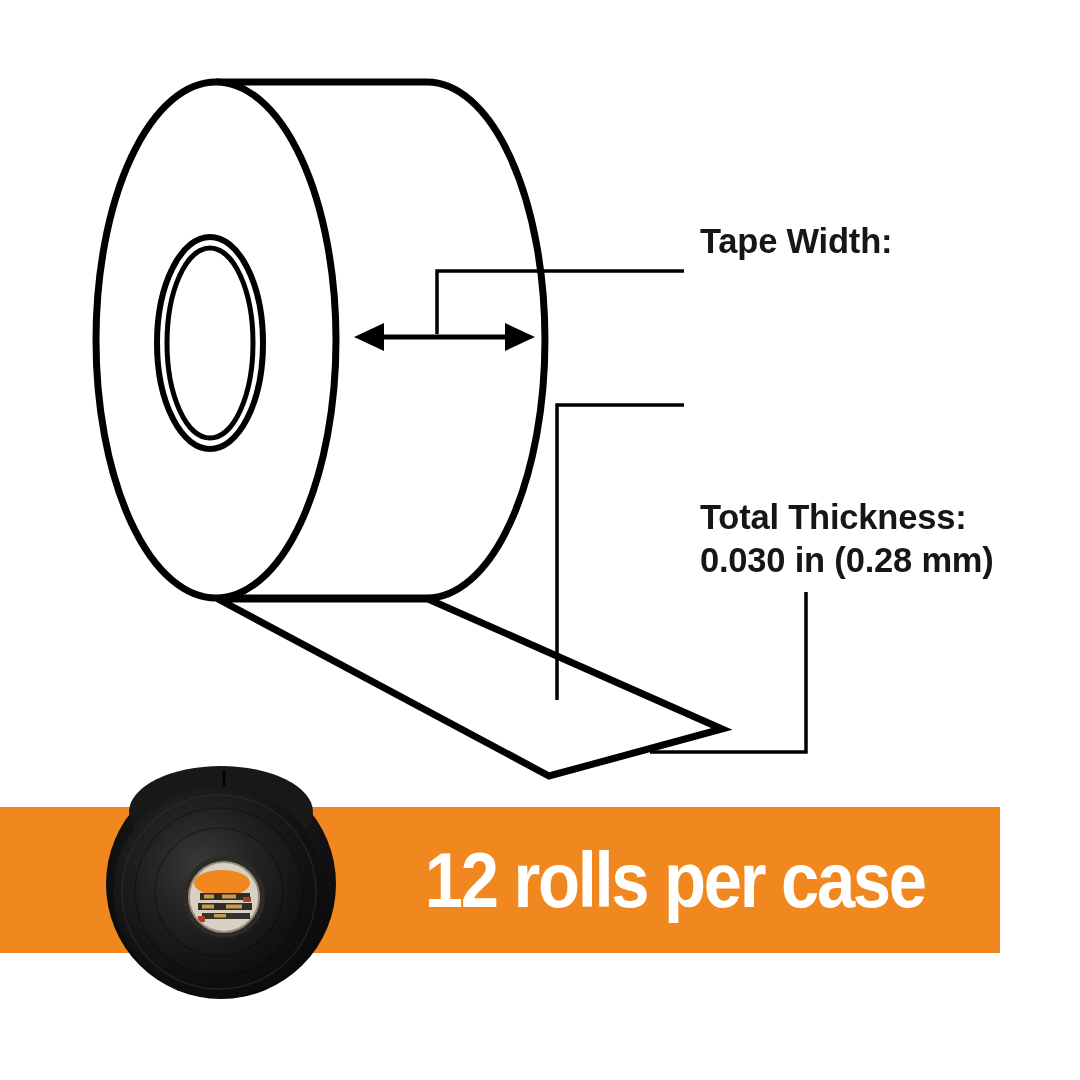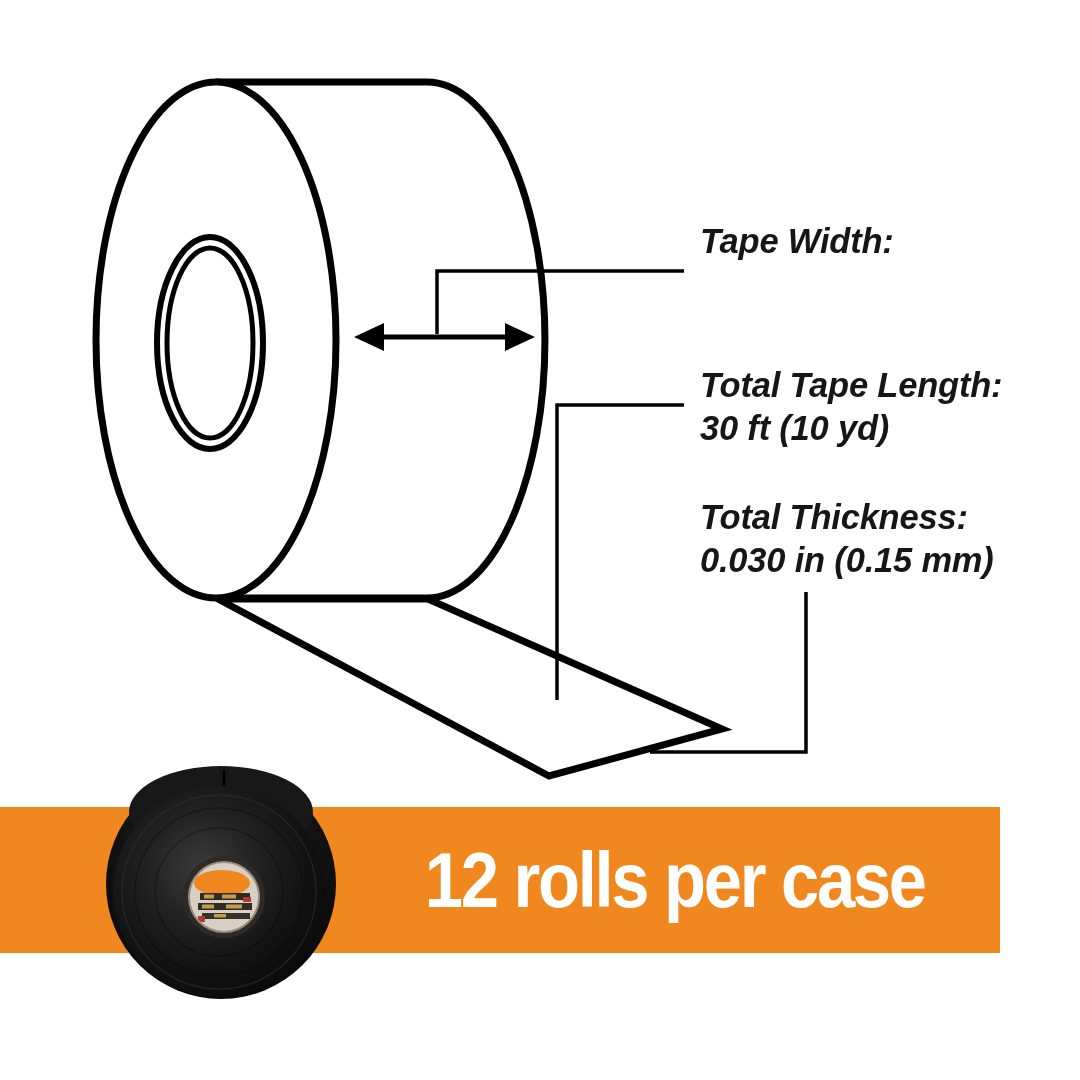--- a/index.html
+++ b/index.html
@@ -14,21 +14,21 @@
     position:relative;width:1080px;height:1080px;margin:0 auto;
     background:var(--bg);overflow:hidden;
     font-family:"Liberation Sans", sans-serif;
   }
   .layer{position:absolute;left:0;top:0;width:1080px;height:1080px;}
   .spec{
     position:absolute;left:700px;width:360px;
     font-weight:700;font-size:34.5px;line-height:43px;
     color:var(--text);letter-spacing:-0.2px;white-space:nowrap;
   }
-  .spec .t,.spec .v{display:block;font-style:italic;}
+  .spec .t,.spec .v{display:block;}
   .banner{
     position:absolute;left:0;top:807px;width:1000px;height:146px;
     background:var(--accent);
   }
   .banner-inner{
     position:absolute;left:270px;top:0;width:810px;height:100%;
     display:flex;align-items:center;justify-content:center;
   }
   .banner-text{
     font-weight:700;font-size:74px;letter-spacing:-2.5px;
@@ -66,27 +66,23 @@
     </g>
 
     <polyline class="ldr" points="437,334 437,271 684,271"></polyline>
     <polyline class="ldr" points="684,405 557,405 557,700"></polyline>
     <polyline class="ldr" points="806,592 806,752 650,752"></polyline>
   </svg>
 
   <div class="spec" style="top:220px">
     <span class="t">Tape Width:</span>
   </div>
-  <div class="spec" style="top:364px">
-    <span class="t">Total Tape Length:</span>
-    <span class="v">30 ft (10 yd)</span>
-  </div>
   <div class="spec" style="top:496px">
     <span class="t">Total Thickness:</span>
-    <span class="v">0.030 in (0.15 mm)</span>
+    <span class="v">0.030 in (0.28 mm)</span>
   </div>
 
   <div class="banner">
     <div class="banner-inner">
       <span class="banner-text">12 rolls per case</span>
     </div>
   </div>
 
   <svg class="layer" viewBox="0 0 1080 1080" aria-hidden="true">
     <defs>

